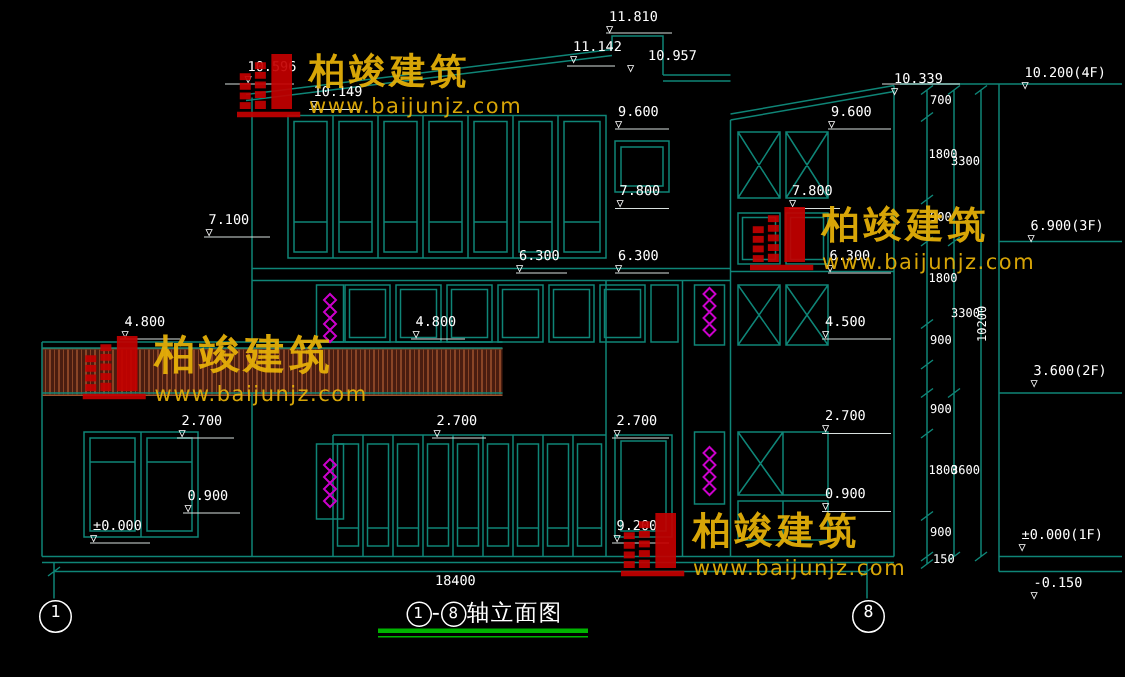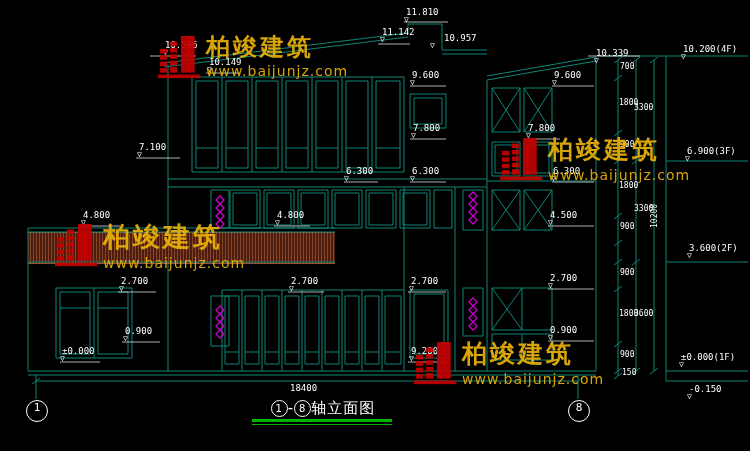--- a/index.html
+++ b/index.html
@@ -53,21 +53,21 @@
     <path fill="none" stroke="#0f8577" stroke-width="1" d="M618 60 V376 M636 60 V371 M654 60 V371 M600 56 H748 M666 56 V381 M666 161 H748 M666 262 H748 M666 371 H748 M666 381 H748 M36 381 H578 M36 375 V399 M578 375 V399 M614 63 L622 57 M614 81 L622 75 M614 136 L622 130 M614 164 L622 158 M614 219 L622 213 M614 246 L622 240 M614 265 L622 259 M614 292 L622 286 M614 347 L622 341 M614 374 L622 368 M614 379 L622 373 M632 63 L640 57 M632 164 L640 158 M632 265 L640 259 M632 374 L640 368 M650 63 L658 57 M650 374 L658 368 M32 384 L40 378 M574 384 L582 378"></path>
 
     <path fill="none" stroke="#d8e0de" stroke-width="0.8" d="M404 22 H448 M378 44 H410 M150 56 H196 M206 73 H240 M410 86 H446 M552 86 H594 M410 139 H446 M526 139 H560 M136 158 H180 M344 182 H378 M410 182 H446 M552 182 H594 M80 226 H120 M274 226 H310 M548 226 H594 M118 292 H156 M288 292 H324 M408 292 H446 M548 289 H594 M122 342 H160 M548 341 H594 M60 362 H100 M408 362 H446 M588 56 H640"></path>
 
     <path fill="none" stroke="#cc00cc" stroke-width="1.3" d="M220 196 l4 4 l-4 4 l-4 -4 Z M220 204 l4 4 l-4 4 l-4 -4 Z M220 212 l4 4 l-4 4 l-4 -4 Z M220 220 l4 4 l-4 4 l-4 -4 Z M473 192 l4 4 l-4 4 l-4 -4 Z M473 200 l4 4 l-4 4 l-4 -4 Z M473 208 l4 4 l-4 4 l-4 -4 Z M473 216 l4 4 l-4 4 l-4 -4 Z M220 306 l4 4 l-4 4 l-4 -4 Z M220 314 l4 4 l-4 4 l-4 -4 Z M220 322 l4 4 l-4 4 l-4 -4 Z M220 330 l4 4 l-4 4 l-4 -4 Z M473 298 l4 4 l-4 4 l-4 -4 Z M473 306 l4 4 l-4 4 l-4 -4 Z M473 314 l4 4 l-4 4 l-4 -4 Z M473 322 l4 4 l-4 4 l-4 -4 Z"></path>
   </svg>
 
   <div id="labels-layer">
       <div class="lbl" style="left: 406px; top: 7px; text-align: right;">11.810<span class="mk">▽</span></div>
       <div class="lbl" style="left: 382px; top: 27px;">11.142<span class="mk">▽</span></div>
-      <div class="lbl" style="left: 432px; top: 33px; padding-left: 12px;">10.957<span class="mk">▽</span></div>
+      <div class="lbl" style="left: 420px; top: 33px; padding-left: 12px;">10.957<span class="mk">▽</span></div>
       <div class="lbl" style="left: 165px; top: 40px;">10.596<span class="mk">▽</span></div>
       <div class="lbl" style="left: 209px; top: 57px;">10.149<span class="mk">▽</span></div>
       <div class="lbl" style="left: 412px; top: 70px;">9.600<span class="mk">▽</span></div>
       <div class="lbl" style="left: 554px; top: 70px;">9.600<span class="mk">▽</span></div>
       <div class="lbl" style="left: 413px; top: 123px;">7.800<span class="mk">▽</span></div>
       <div class="lbl" style="left: 528px; top: 123px;">7.800<span class="mk">▽</span></div>
       <div class="lbl" style="left: 139px; top: 142px;">7.100<span class="mk">▽</span></div>
       <div class="lbl" style="left: 346px; top: 166px;">6.300<span class="mk">▽</span></div>
       <div class="lbl" style="left: 412px; top: 166px;">6.300<span class="mk">▽</span></div>
       <div class="lbl" style="left: 553px; top: 166px;">6.300<span class="mk">▽</span></div>

